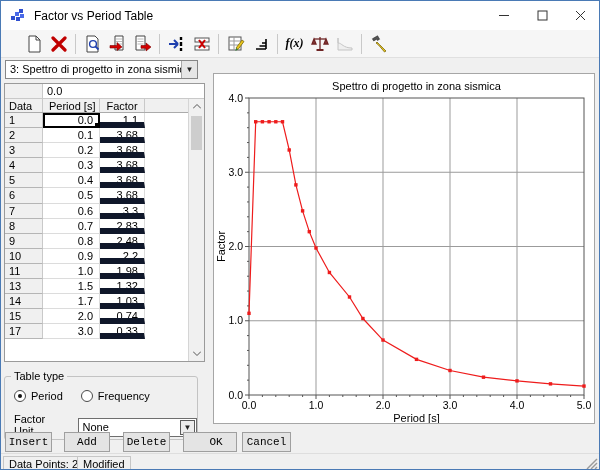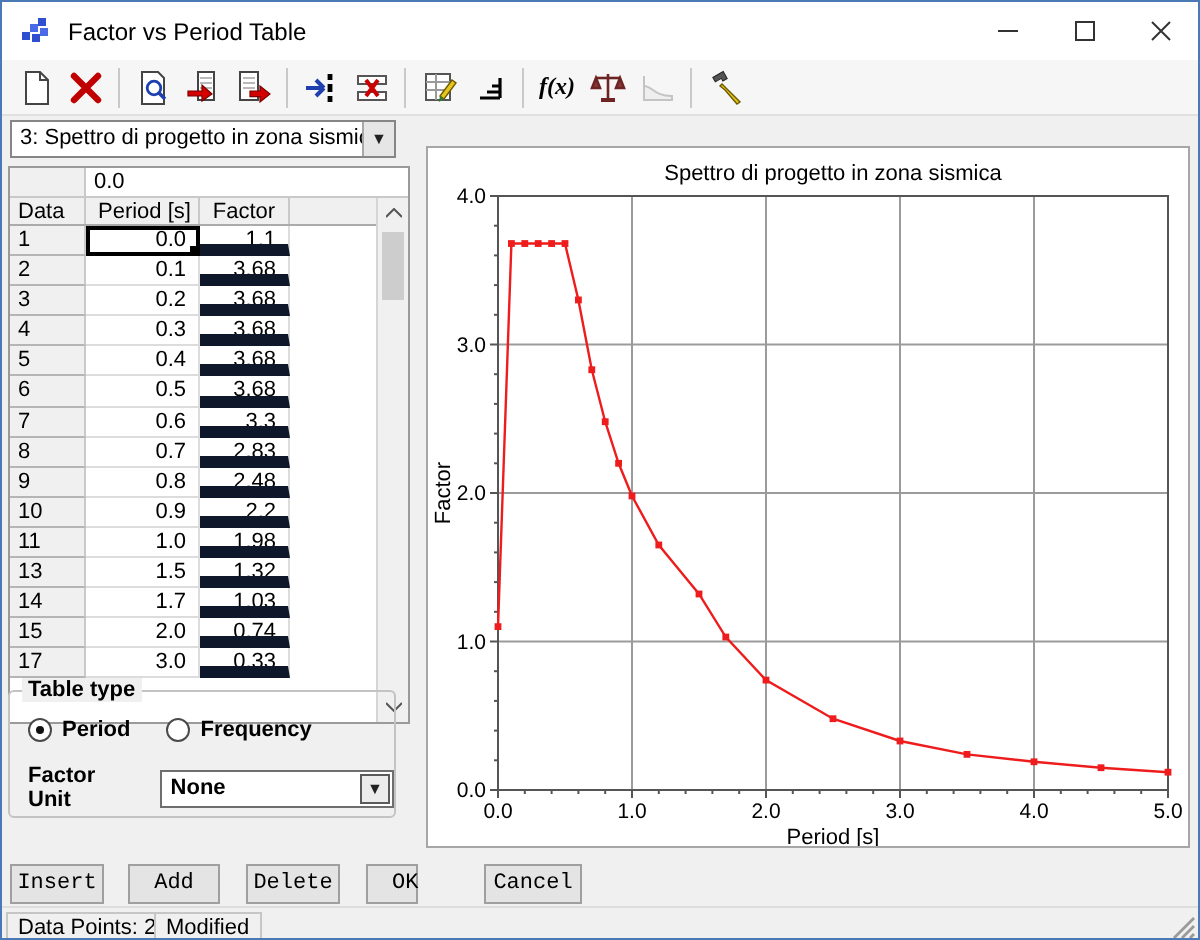--- a/index.html
+++ b/index.html
@@ -8,21 +8,21 @@
 
   
   .titlebar { position:absolute; left:0; top:0; width:100%; height:29px; background:#fff; display:flex; align-items:center; }
   .titlebar .appicon { width:16px; height:16px; margin:0 8px 0 9px; }
   .titlebar .title { font-size:12px; }
   .capbtns { position:absolute; right:0; top:0; height:29px; display:flex; }
   .capbtn { width:38px; height:29px; display:flex; align-items:center; justify-content:center; color:#333; }
   .capbtn svg { display:block; }
 
   
-  .toolbar { position:absolute; left:0; top:29px; width:100%; height:28px; background:#f6f6f6; border-bottom:1px solid #e0e0e0; display:flex; align-items:center; padding-left:4px; }
+  .toolbar { position:absolute; left:0; top:29px; width:100%; height:28px; background:#f6f6f6; border-bottom:1px solid #e0e0e0; display:flex; align-items:center; padding-left:20px; }
   .tbtn { width:25px; height:24px; display:flex; align-items:center; justify-content:center; }
   .tbtn svg { display:block; }
   .tsep { width:1px; height:20px; background:#c9c9c9; margin:0 4px; }
   .fx { font-size:12px; font-style:italic; font-weight:bold; font-family:"Liberation Serif", serif; }
   .disabled { opacity:.45; filter:grayscale(1); }
 
   
   .combo { position:absolute; display:flex; background:#fff; border:1px solid #868686; }
   .combo .val { flex:1; padding:2px 4px; white-space:nowrap; overflow:hidden; }
   .combo .dd { width:16px; background:#e6e6e6; border-left:1px solid #a8a8a8; display:flex; align-items:center; justify-content:center; font-size:8px; color:#222; }
@@ -47,27 +47,27 @@
   .cell.sel { outline:2px solid #000; outline-offset:-2px; }
   .fillhandle { position:absolute; right:0; bottom:0; width:4px; height:4px; background:#000; }
 
   
   .vscroll { position:absolute; right:0; top:15px; bottom:0; width:16px; background:#f0f0f0; border-left:1px solid #d5d5d5; }
   .sarrow { position:absolute; left:0; width:15px; height:15px; display:flex; align-items:center; justify-content:center; color:#555; }
   .sarrow.up { top:0; } .sarrow.down { bottom:0; }
   .sthumb { position:absolute; left:2px; width:11px; background:#cdcdcd; }
 
   
-  .groupbox { position:absolute; left:3px; top:344px; width:194px; height:64px; border:1px solid #c3c3c3; border-radius:3px;font-weight:bold; }
+  .groupbox { position:absolute; left:3px; top:375px; width:194px; height:64px; border:1px solid #c3c3c3; border-radius:3px; }
   .groupbox .legend { position:absolute; left:6px; top:-7px; background:#f0f0f0; padding:0 3px; }
   .radiorow { position:absolute; left:9px; top:13px; display:flex; align-items:center; }
   .radio { width:12px; height:12px; border:1px solid #4a4a4a; border-radius:50%; background:#fff; margin-right:5px; position:relative; }
   .radio.on::after { content:""; position:absolute; left:3px; top:3px; width:4px; height:4px; border-radius:50%; background:#111; }
   .radiolbl { margin-right:18px; }
-  .furow { position:absolute; left:9px; top:36px; display:flex; align-items:center; }
+  .furow { position:absolute; left:9px; top:36px; display:flex; align-items:flex-end; }
   #factorUnitCombo { position:relative; left:0; top:0; width:127px; height:19px; margin-left:13px; border:1px solid #6e6e6e; }
   #factorUnitCombo .dd { border:1px solid #5a5a5a; margin:1px; width:15px; background:#ececec; }
 
   
   .btn { position:absolute; top:431px; height:20px; background:#e4e4e4; border:1px solid #9f9f9f; text-align:center; padding-top:3px;font-family:Liberation Mono, monospace; }
 
   
   .statusbar { position:absolute; left:0; top:452px; width:100%; height:18px; background:#f0f0f0; border-top:1px solid #dedede; }
   .spanel { position:absolute; top:2px; height:14px; border:1px solid #c6c6c6; padding:1px 5px 0 5px; background:#f0f0f0; }
   .grip { position:absolute; right:1px; bottom:1px; }
@@ -337,21 +337,21 @@
       <div class="combo" id="factorUnitCombo">
         <span class="val">None</span>
         <span class="dd">▼</span>
       </div>
     </div>
   </div>
 
   <div class="btn" style="left:4px; width:47px;">Insert</div>
   <div class="btn" style="left:63px; width:46px;">Add</div>
   <div class="btn" style="left:122px; width:47px;">Delete</div>
-  <div class="btn" style="left:182px; width:26px;padding-left:12px;">OK</div>
+  <div class="btn" style="left:182px; width:54px;padding-left:12px;">OK</div>
   <div class="btn" style="left:241px; width:49px;">Cancel</div>
 
   <div class="statusbar">
     <span class="spanel" style="left:2px;">Data Points: 21</span>
     <span class="spanel" style="left:76px;">Modified</span>
     <svg class="grip" width="13" height="13" viewBox="0 0 13 13">
         <g stroke="#9a9a9a" stroke-width="1.4">
           <line x1="12" y1="2" x2="2" y2="12"></line>
           <line x1="12" y1="6" x2="6" y2="12"></line>
           <line x1="12" y1="10" x2="10" y2="12"></line>

